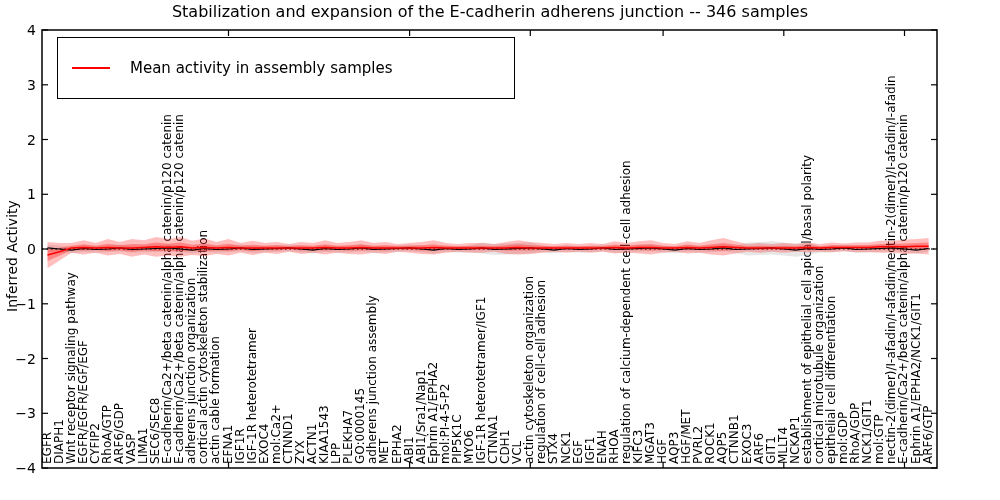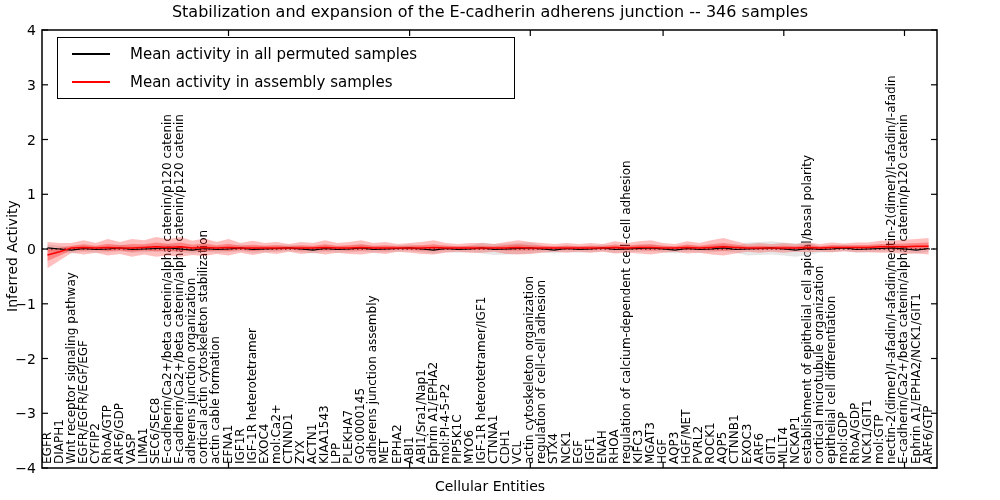--- a/index.html
+++ b/index.html
@@ -171,24 +171,19 @@
       <div class="xtick" style="left: 861.251px; top: 464px;">NCK1/GIT1</div>
       <div class="xtick" style="left: 873.321px; top: 464px;">mol:GTP</div>
       <div class="xtick" style="left: 885.39px; top: 464px;">nectin-2(dimer)/I-afadin/I-afadin/nectin-2(dimer)/I-afadin/I-afadin</div>
       <div class="xtick" style="left: 897.46px; top: 464px;">E-cadherin/Ca2+/beta catenin/alpha catenin/p120 catenin</div>
       <div class="xtick" style="left: 909.53px; top: 464px;">Ephrin A1/EPHA2/NCK1/GIT1</div>
       <div class="xtick" style="left: 921.6px; top: 464px;">ARF6/GTP</div>
     </div>
 
   <div id="legend">
     <div class="legend-row">
-      <div class="legend-swatch" style="border-top-color:#000000;"></div>
-      <div class="legend-label">Mean activity in all permuted samples</div>
-    </div>
-    <div class="legend-row">
       <div class="legend-swatch" style="border-top-color:#ff0000;"></div>
       <div class="legend-label">Mean activity in assembly samples</div>
     </div>
   </div>
 
   <div id="y-axis-label">Inferred Activity</div>
-  <div id="x-axis-label">Cellular Entities</div>
 </div>
 
 </body></html>

